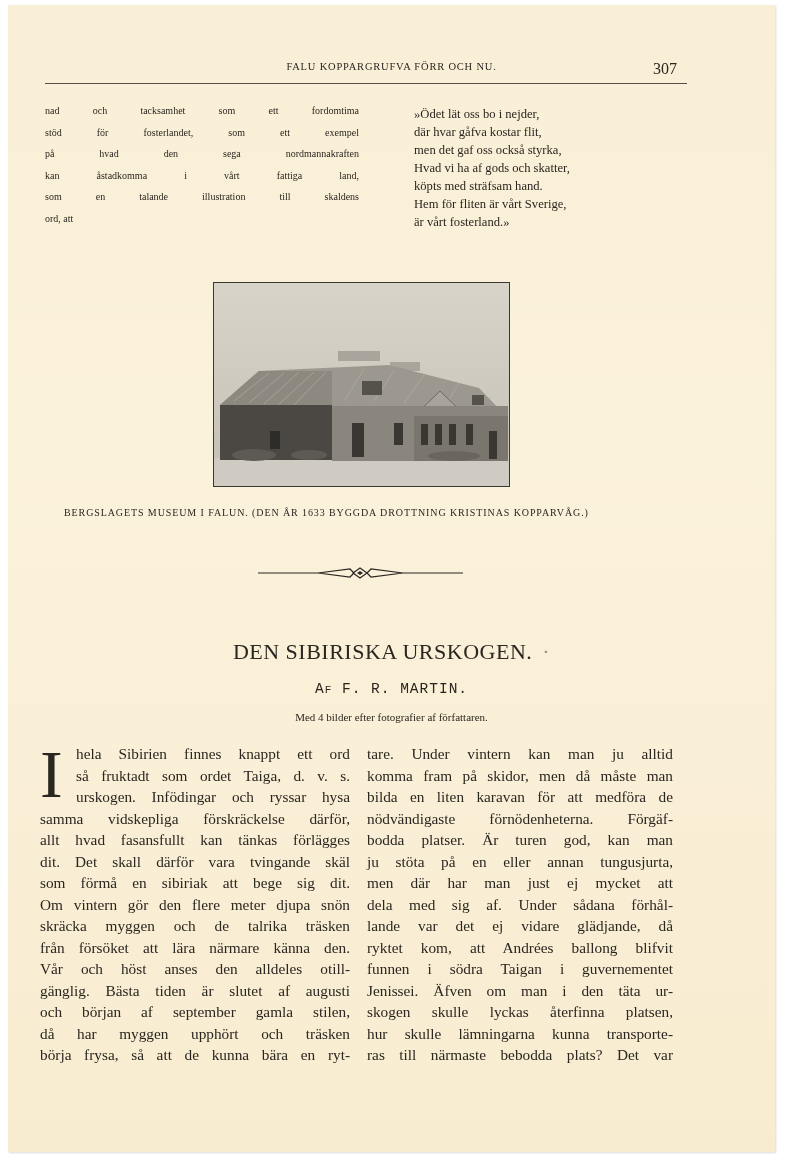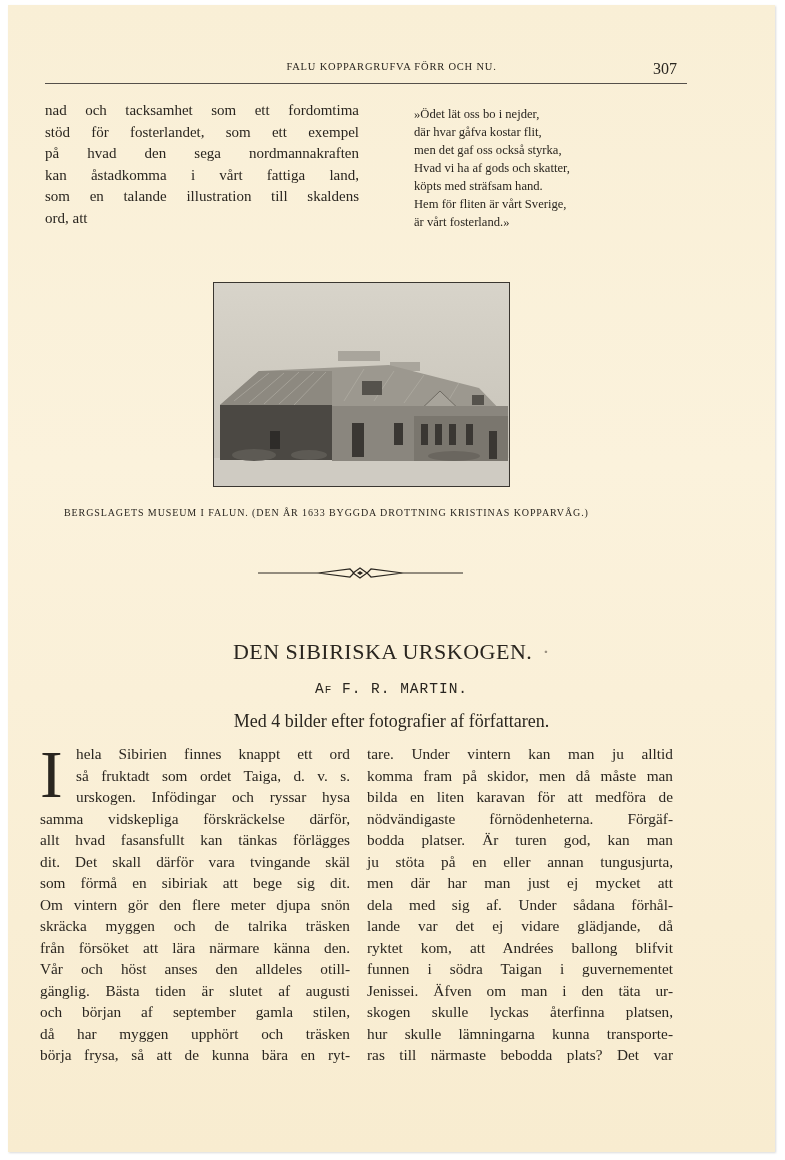--- a/index.html
+++ b/index.html
@@ -20,21 +20,21 @@
     }
     .page-number {
       position: absolute; top: 55px; left: 645px; font-size: 16px;
     }
     .head-rule {
       position: absolute; top: 78px; left: 37px; width: 642px; height: 1px;
       background: #55504a;
     }
     .col-left-top {
       position: absolute; top: 95px; left: 37px; width: 314px;
-      font-size: 15px; line-height: 21.5px; text-align: justify;
+      font-size: 10px; line-height: 21.5px; text-align: justify;
     }
     .col-left-top div { text-align-last: justify; }
     .col-left-top div:last-child { text-align-last: left; }
     .poem {
       position: absolute; top: 100px; left: 406px; width: 260px;
       font-size: 12.6px; line-height: 18px;
     }
     .figure {
       position: absolute; top: 277px; left: 205px; width: 295px; height: 203px;
       border: 1px solid #3a3630; overflow: hidden;
@@ -50,21 +50,21 @@
       text-align: center; font-size: 22px; letter-spacing: 0.5px;
     }
     .article-title .dot { color: #9a9080; margin-left: 10px; }
     .byline {
       position: absolute; top: 676px; left: 0; width: 100%;
       text-align: center; font-size: 14.5px; letter-spacing: 1px; font-family: Liberation Mono, monospace;
     }
     .byline .sc { font-size: 11px; }
     .subtitle {
       position: absolute; top: 706px; left: 0; width: 100%;
-      text-align: center; font-size: 18px;
+      text-align: center; font-size: 11px;
     }
     .col {
       position: absolute; top: 738px; width: 310px;
       font-size: 15.3px; line-height: 21.5px;
     }
     .col.left { left: 32px; }
     .col.right { left: 359px; width: 306px; }
     .col .ln { display: block; text-align: justify; text-align-last: justify; white-space: nowrap; }
     .dropcap {
       position: absolute; left: 0; top: 2px; font-size: 68px; line-height: 58px;

